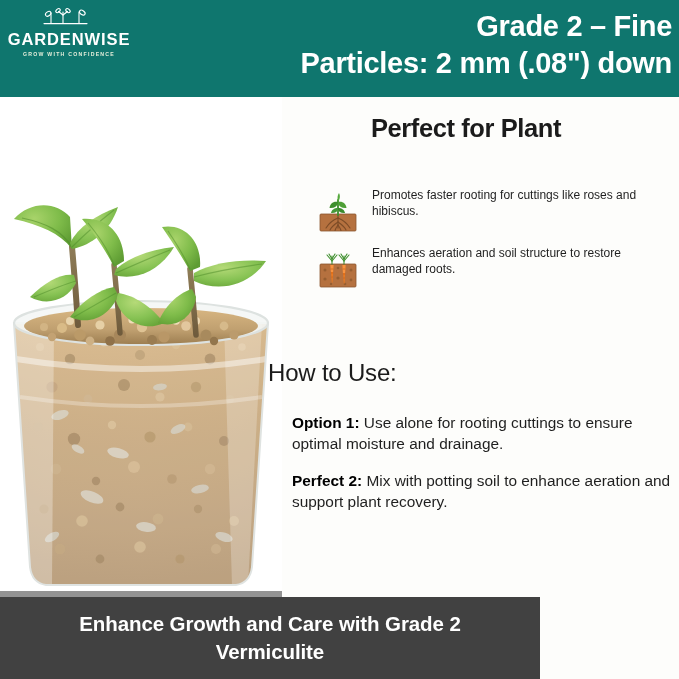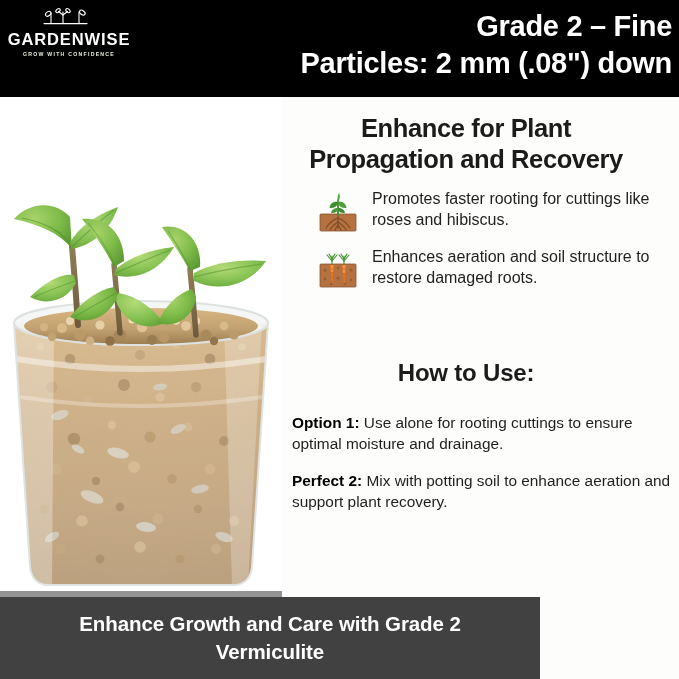--- a/index.html
+++ b/index.html
@@ -19,21 +19,21 @@
     background: #fdfdfb;
     overflow: hidden;
   }
 
   
   .header-band {
     position: absolute;
     left: 0; top: 0;
     width: 679px;
     height: 97px;
-    background: #000000;
+    background: #0f766e;
     display: flex;
     align-items: center;
   }
 
   .brand {
     position: absolute;
     left: 8px; top: 6px;
     width: 122px;
     display: flex;
     flex-direction: column;
@@ -114,33 +114,33 @@
     margin-bottom: 12px;
   }
   .bullet-icon {
     flex: 0 0 auto;
     width: 44px; height: 44px;
     margin-right: 12px;
     margin-top: 2px;
   }
   .bullet-icon svg { display: block; width: 44px; height: 44px; }
   .bullet-text {
-    font-size: 16px;
+    font-size: 12px;
     line-height: 1.33;
     color: #1f1f1f;
     max-width: 296px;
   }
 
   .howto-head {
     position: absolute;
     left: -14px; top: 262px;
     width: 396px;
-    text-align: center;
+    text-align: left;
     font-size: 24px;
-    font-weight: bold;
+    font-weight: normal;
     color: #1b1b1b;
     letter-spacing: -0.2px;
   }
 
   .options {
     position: absolute;
     left: 10px; top: 316px;
     width: 390px;
   }
   .option {
@@ -373,22 +373,21 @@
         <path d="M192 192 C178 196 164 210 158 226 C178 232 194 218 196 200 Z" fill="url(#leafG1)"></path>
       </g>
 
       <rect x="0" y="494" width="282" height="6" fill="#3a3a3a" opacity="0.55"></rect>
     </svg>
   </div>
 
   <div class="content">
 
     <h1 class="main-head">
-      <span>Enhance for Plant</span><br>
-      <span>Propagation and Recovery</span>
+      <span>Perfect for Plant</span><br>
     </h1>
 
     <div class="bullets">
 
       <div class="bullet">
         <span class="bullet-icon">
           <svg viewBox="0 0 44 44" xmlns="http://www.w3.org/2000/svg">
             <rect x="4" y="24" width="36" height="17" rx="1" fill="#b5713f"></rect>
             <rect x="4" y="24" width="36" height="17" rx="1" fill="none" stroke="#8c5730" stroke-width="0.8"></rect>
             <g stroke="#7d4c27" stroke-width="1.1" fill="none" stroke-linecap="round">

